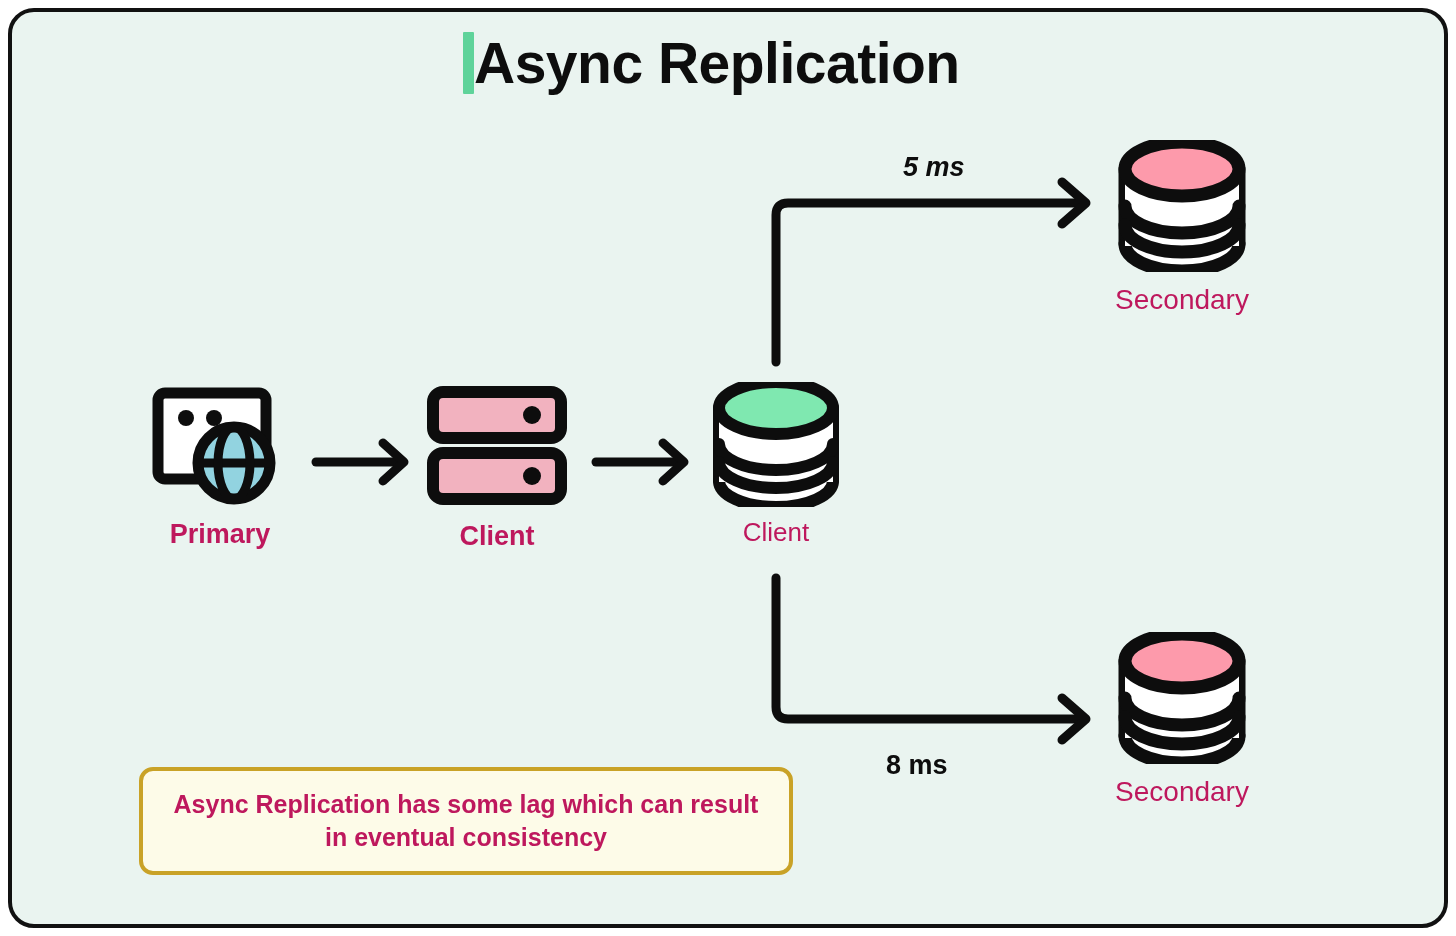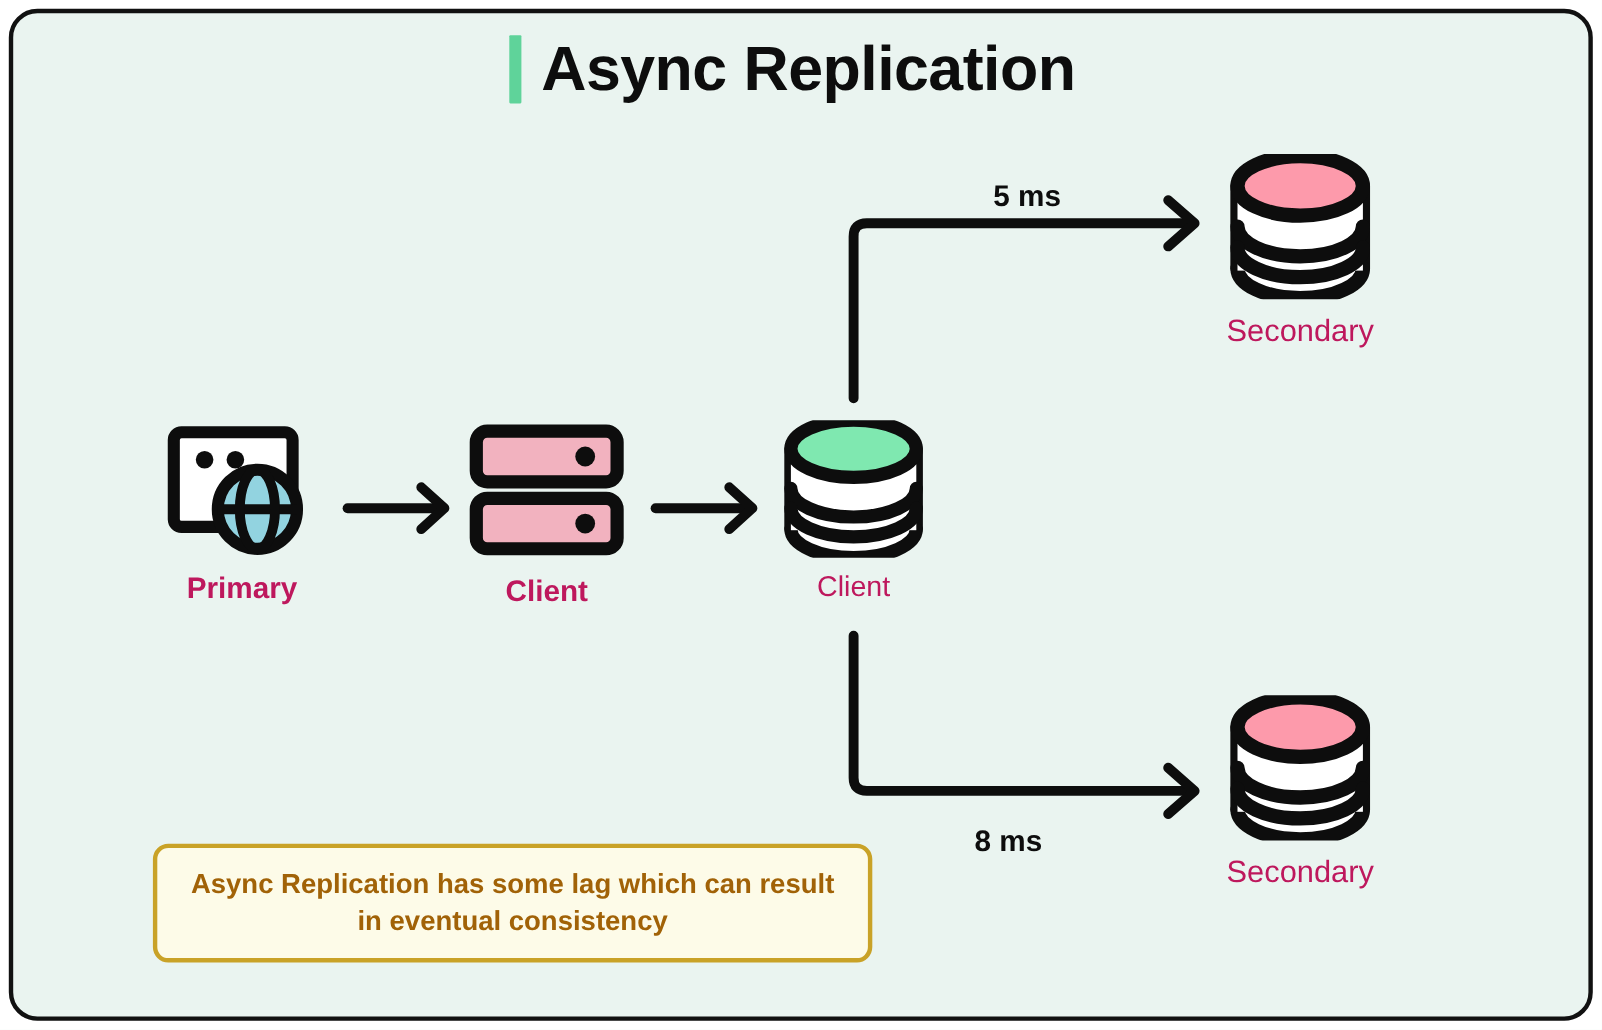--- a/index.html
+++ b/index.html
@@ -30,21 +30,20 @@
     border: 4px solid #111111;
     border-radius: 26px;
   }
   
   .title-wrap {
     position: absolute;
     left: 463px;
     top: 32px;
     display: flex;
     align-items: center;
-    gap: 18px;
   }
   .title-bar {
     width: 11px;
     height: 62px;
     background: #5fd39a;
     border-radius: 1px;
   }
   .title-text {
     font-size: 57px;
     font-weight: 700;
@@ -103,21 +102,21 @@
     border-radius: 14px;
     display: flex;
     align-items: center;
     justify-content: center;
     text-align: center;
     padding: 0 22px;
   }
   .note-text {
     font-size: 25px;
     font-weight: 700;
-    color: #a16207;
+    color: #be185d;
     line-height: 1.33;
   }
 </style>
 </head>
 <body>
 
 <div id="canvas">
   <div class="frame"></div>
 
   <div class="title-wrap">
@@ -143,21 +142,21 @@
         <polyline points="1062,182 1086,203 1062,224" fill="none"></polyline>
       </g>
 
       <g>
         <path d="M776,578 L776,707 Q776,719 788,719 L1080,719"></path>
         <polyline points="1062,698 1086,719 1062,740" fill="none"></polyline>
       </g>
     </g>
   </svg>
 
-  <div class="lat-label" style="left:903px; top:163px;">5 ms</div>
+  <div class="lat-label" style="left:903px; top:152px;font-style:italic;">5 ms</div>
   <div class="lat-label" style="left:886px; top:750px;text-align:center;">8 ms</div>
 
   <div class="node" style="left:150px; top:385px; width:140px;">
     <svg width="140" height="120" viewBox="0 0 140 120">
 
       <rect x="8" y="8" width="108" height="86" rx="7" fill="#ffffff" stroke="#0d0d0d" stroke-width="11"></rect>
       <circle cx="36" cy="33" r="8" fill="#0d0d0d"></circle>
       <circle cx="64" cy="33" r="8" fill="#0d0d0d"></circle>
 
       <circle cx="84" cy="78" r="36" fill="#92d3e0" stroke="#0d0d0d" stroke-width="11"></circle>

